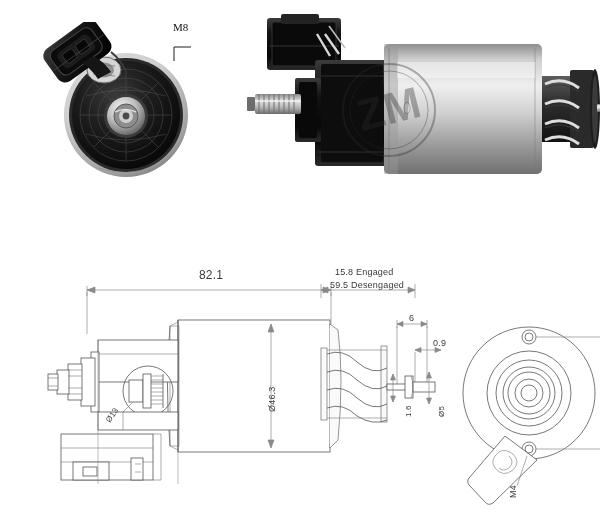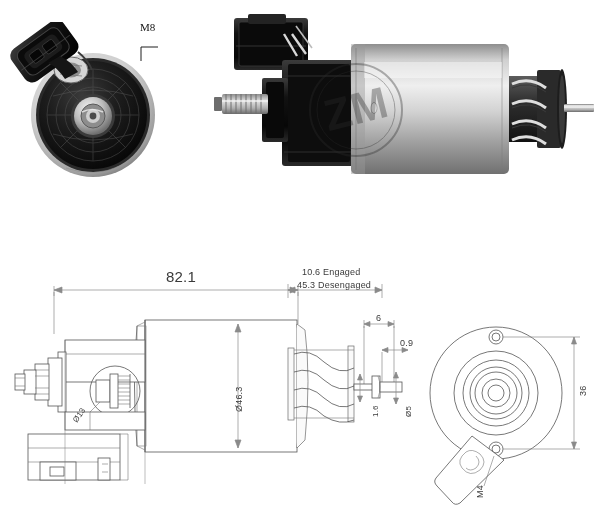--- a/index.html
+++ b/index.html
@@ -4,35 +4,35 @@
 <style>
   html,body{margin:0;padding:0;}
   body{
     width:600px;height:527px;
     background:#ffffff;
     font-family:"Liberation Sans", sans-serif;
     color:#1a1a1a;
     overflow:hidden;
     position:relative;
   }
-  .sheet{position:absolute;inset:0;}
+  .sheet{position:absolute;inset:0;margin-left:33px;}
   .layer{position:absolute;}
 
   
   .dim{
     position:absolute;
     font-family:"Liberation Sans", sans-serif;
     font-size:9px;
     color:#3a3a3a;
     white-space:nowrap;
     letter-spacing:.2px;
   }
   .dim.vert{transform-origin:0 0;transform:rotate(-90deg);}
   .dim.diag{transform-origin:0 0;transform:rotate(-55deg);}
-  .dim.big{font-size:15px;}
+  .dim.big{font-size:12px;}
 
   svg{display:block;}
   .stroke{fill:none;stroke:#555;stroke-width:.8;}
   .stroke-thin{fill:none;stroke:#777;stroke-width:.6;}
   .stroke-dim{fill:none;stroke:#8a8a8a;stroke-width:.7;}
   .fillw{fill:#fff;stroke:#555;stroke-width:.8;}
   .fillw-l{fill:#fafafa;stroke:#6a6a6a;stroke-width:.7;}
 
   
   .photo{position:absolute;}
@@ -364,22 +364,22 @@
       </g>
 
       <g class="stroke-dim">
         <path d="M110 110 L110 142"></path>
         <path d="M110 110 L107.5 116 L112.5 116 Z" fill="#8a8a8a"></path>
         <path d="M110 142 L107.5 136 L112.5 136 Z" fill="#8a8a8a"></path>
       </g>
     </svg>
   </div>
 
-  <div class="dim" style="left:302px;top:267px;">10.6 Engaged</div>
-  <div class="dim" style="left:297px;top:280px;">45.3 Desengaged</div>
+  <div class="dim" style="left:302px;top:267px;">15.8 Engaged</div>
+  <div class="dim" style="left:297px;top:280px;">59.5 Desengaged</div>
   <div class="dim" style="left:376px;top:313px;">6</div>
   <div class="dim" style="left:400px;top:338px;">0.9</div>
   <div class="dim vert" style="left:371px;top:417px;font-size:8px;">1.6</div>
   <div class="dim vert" style="left:404px;top:417px;font-size:8px;">Ø5</div>
 
   <div class="layer" style="left:428px;top:310px;width:172px;height:200px;">
     <svg width="172" height="200" viewBox="0 0 172 200">
 
       <circle cx="68" cy="83" r="66" class="fillw"></circle>
 

